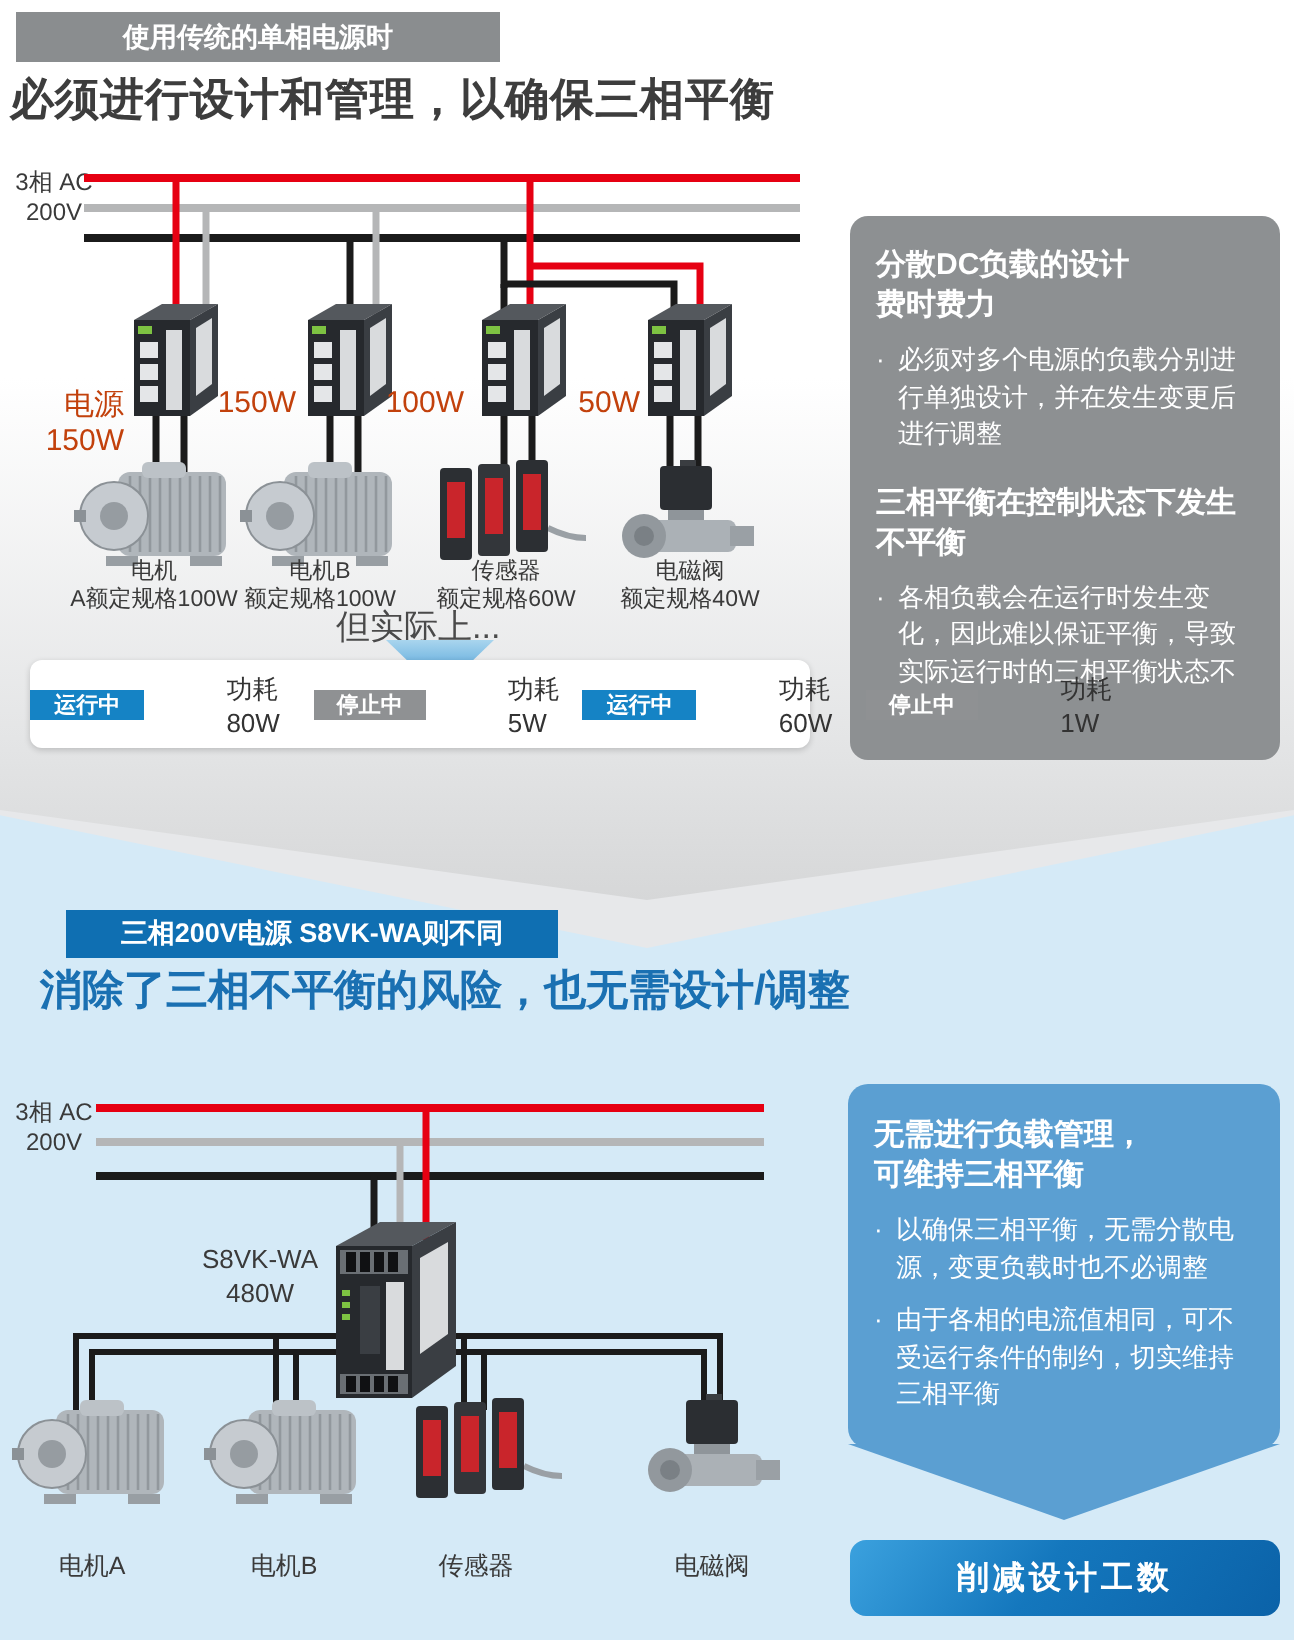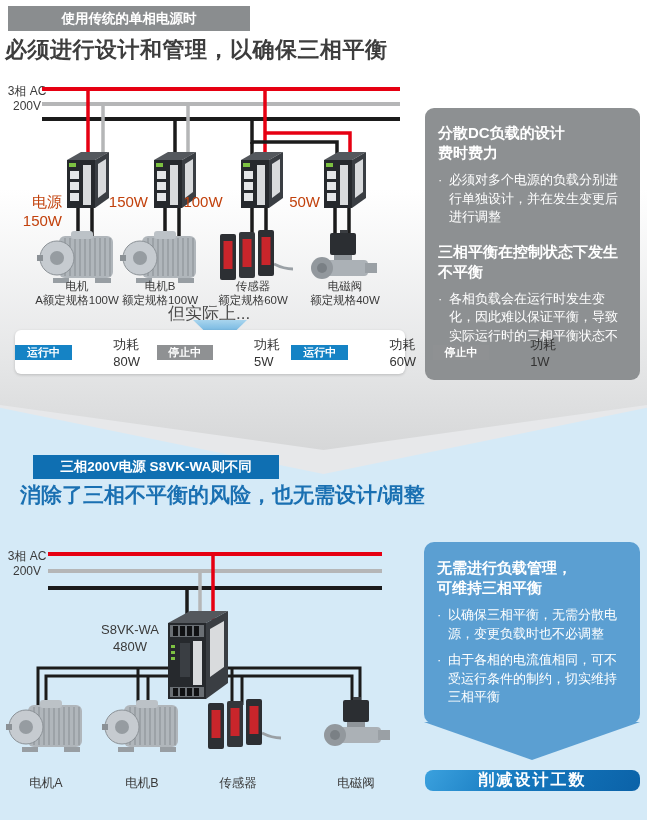--- a/index.html
+++ b/index.html
@@ -18,21 +18,21 @@
   .title1 { position:absolute; left:5px; top:35px; font-size:22px; font-weight:bold; color:#3d3d3d; letter-spacing:.5px; white-space:nowrap; }
 
   .bus-label { position:absolute; width:46px; text-align:center; font-size:12px; color:#3a3a3a; line-height:15px; }
   #bus1 { left:4px; top:84px; } #bus2 { left:4px; top:549px; }
 
   svg.diagram { position:absolute; left:0; }
   #svg1 { top:80px; } #svg2 { top:545px; }
 
   .psu-lab { position:absolute; top:173px; font-size:15px; color:#c2410c; text-align:right;margin-top:20px; }
   #pl0 { left:2px; width:60px; } #pl1 { left:88px; width:60px; }
-  #pl2 { left:174px; width:58px;text-align:center; } #pl3 { left:264px; width:56px; }
+  #pl2 { left:174px; width:58px; } #pl3 { left:264px; width:56px; }
 
   .devlab { position:absolute; top:279px; width:110px; text-align:center; font-size:11.5px; line-height:14px; color:#3a3a3a; }
   #dl0 { left:22px; } #dl1 { left:105px; } #dl2 { left:198px; } #dl3 { left:290px; }
 
   .interject { position:absolute; left:168px; top:302px; font-size:17px; color:#4a4a4a; z-index:1; }
   .chev { position:absolute; left:193px; top:320px; width:54px; height:26px; z-index:1;
     background:linear-gradient(180deg,#a9d5ee,#2f8fd0); clip-path:polygon(0 0,100% 0,50% 100%); }
 
   .statusbox { position:absolute; left:15px; top:330px; width:390px; height:44px; background:#fff;
     border-radius:6px; z-index:2; display:flex; justify-content:space-around; align-items:center;
@@ -58,21 +58,21 @@
     font-size:13px; line-height:17px; color:#3a3a3a; }
 
   .devlab2 { position:absolute; top:775px; width:110px; text-align:center; font-size:12.5px; color:#3a3a3a; }
   #el0 { left:-9px; } #el1 { left:87px; } #el2 { left:183px; } #el3 { left:301px; }
 
   .bpanel { position:absolute; left:424px; top:542px; width:216px; height:182px; background:#5b9fd2;
     border-radius:10px; padding:16px 13px; box-sizing:border-box; color:#fff; }
   .btail { position:absolute; left:424px; top:722px; width:0; height:0;
     border-left:108px solid transparent; border-right:108px solid transparent; border-top:38px solid #5b9fd2; }
 
-  .cta { position:absolute; left:425px; top:770px; width:215px; height:21px; border-radius:8px;
+  .cta { position:absolute; left:425px; top:770px; width:215px; height:38px; border-radius:8px;
     background:linear-gradient(125deg,#3ba1de 0%,#1477bd 45%,#0b62a8 100%);
     color:#fff; font-size:16px; font-weight:bold; letter-spacing:2px;
     display:flex; align-items:center; justify-content:center; cursor:pointer; }
 </style>
 </head>
 <body>
 
 <div class="page">
 
   <div class="sec1-outer"></div>

